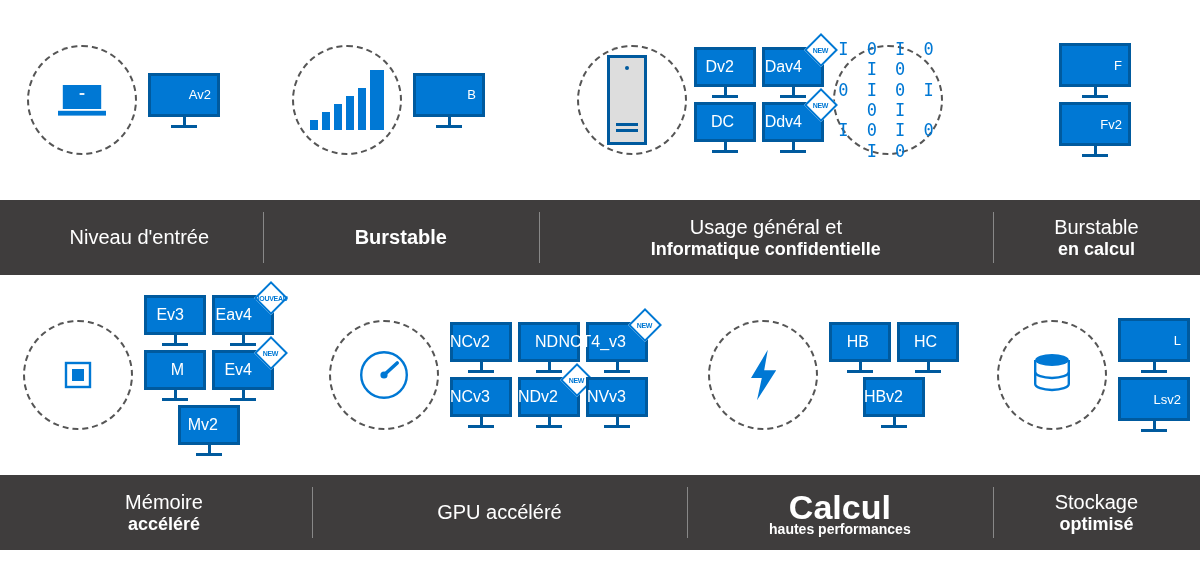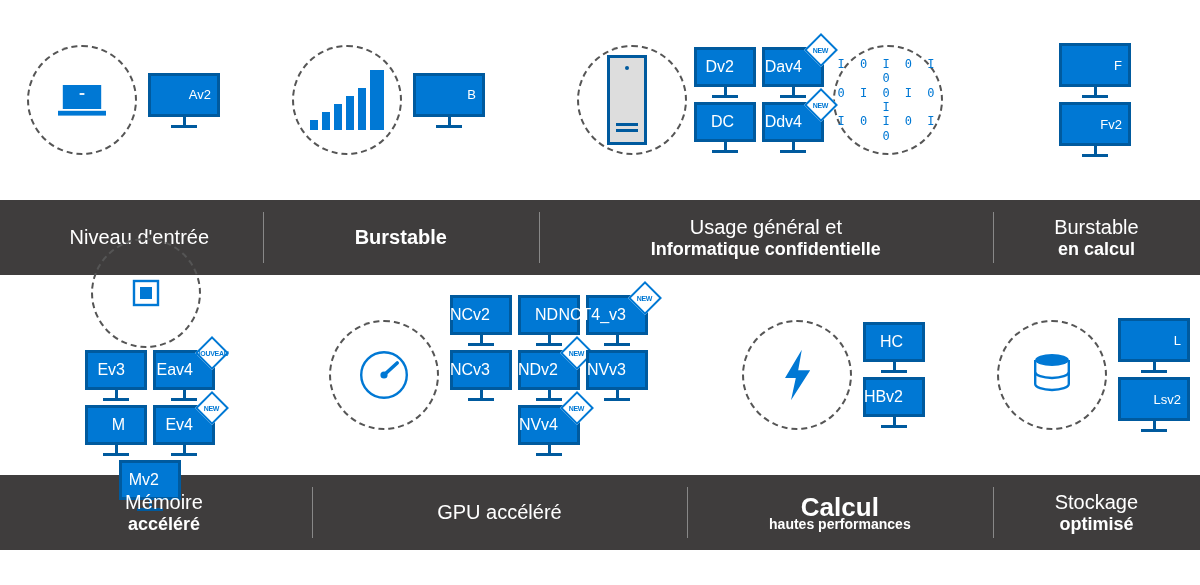--- a/index.html
+++ b/index.html
@@ -46,21 +46,21 @@
   }
   .label-main{font-size:20px;font-weight:400;line-height:1.15;}
   .label-sub{font-size:18px;font-weight:700;line-height:1.15;}
   .bold{font-weight:700;}
 
   
   .c1{width:250px;}
   .c2{width:280px;}
   .c3{width:460px;}
   .c4{width:210px;}
-  .d1{width:300px;flex-direction:column;}
+  .d1{width:300px;}
   .d2{width:380px;}
   .d3{width:310px;}
   .d4{width:210px;}
 
   .circle-icon{
     width:110px;height:110px;
     border:2px dashed #555;
     border-radius:50%;
     display:flex;
     align-items:center;
@@ -107,21 +107,21 @@
     letter-spacing:-0.3px;
   }
 
   .svg-icon{width:60px;height:60px;}
   .svg-icon path,.svg-icon rect,.svg-icon polygon,.svg-icon circle{fill:none;stroke:var(--blue);stroke-width:4;}
   .svg-icon .fill{fill:var(--blue);stroke:none;}
 
   .binary-txt{
     color:var(--blue);
     font-family:monospace;
-    font-size:12px;
+    font-size:17px;
     letter-spacing:4px;
     line-height:1.2;
     text-align:center;
   }
 
   
   .bars{display:flex;align-items:flex-end;height:60px;gap:4px;}
   .bars div{width:8px;background:var(--blue);}
 
   .tower{
@@ -403,45 +403,38 @@
             </div>
           </div>
           <div class="monitor sm">
             <div class="screen">
               <span>NVv3</span>
             </div>
             <div class="stand"></div>
             <div class="base"></div>
           </div>
         </div>
-        <div class="grid-row">
-          <div style="width: 68px;"></div>
-          <div class="monitor sm">
-            <div class="screen">
-              <span>NVv4</span>
-            </div>
-            <div class="stand"></div>
-            <div class="base"></div>
-            <div class="new-badge">
-              <span>NEW</span>
-            </div>
-          </div>
-          <div style="width: 68px;"></div>
-        </div>
       </div>
   </div>
 
   <div class="col d3">
     <div class="circle-icon">
       <svg class="svg-icon" viewBox="0 0 100 100">
         <polygon class="fill" points="58,8 30,55 48,55 40,92 72,42 52,42"></polygon>
       </svg>
     </div>
     <div class="monitor-grid" id="hpc-grid">
         <div class="grid-row">
+          <div class="monitor sm">
+            <div class="screen">
+              <span>HB</span>
+            </div>
+            <div class="stand"></div>
+            <div class="base"></div>
+          </div>
           <div class="monitor sm">
             <div class="screen">
               <span>HC</span>
             </div>
             <div class="stand"></div>
             <div class="base"></div>
           </div>
         </div>
         <div class="grid-row">
           <div class="monitor sm">
@@ -489,20 +482,20 @@
 
 <div class="row label-row">
   <div class="col d1">
     <div class="label-main">Mémoire</div>
     <div class="label-sub">accéléré</div>
   </div>
   <div class="col d2">
       <div class="label-main">GPU accéléré</div>
     </div>
   <div class="col d3">
-    <div class="label-main bold" style="font-size:26px">Calcul</div>
+    <div class="label-main bold" style="font-size:34px">Calcul</div>
     <div class="label-sub" style="font-size:14px;margin-top:-6px">hautes performances</div>
   </div>
   <div class="col d4">
     <div class="label-main">Stockage</div>
     <div class="label-sub">optimisé</div>
   </div>
 </div>
 
 </body></html>

